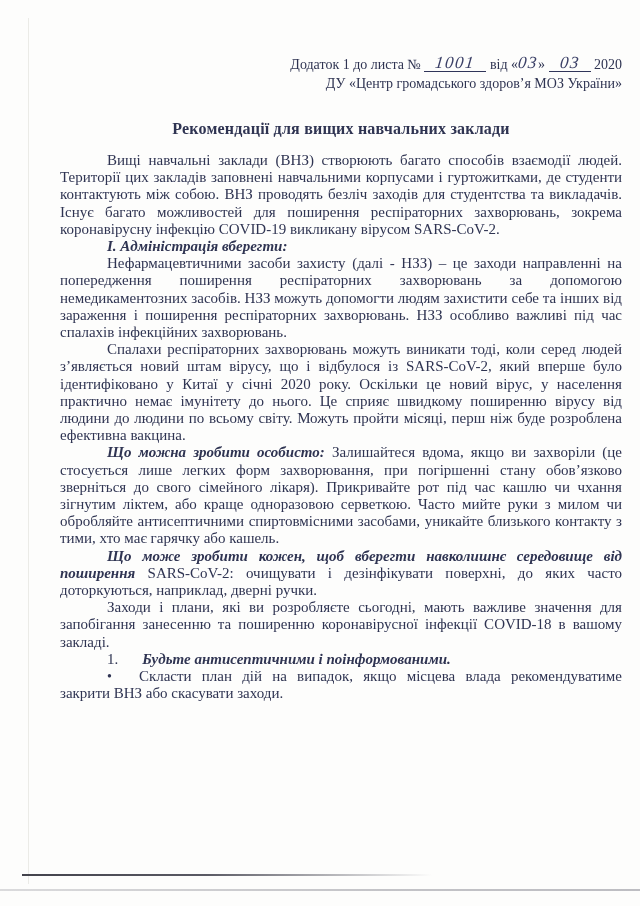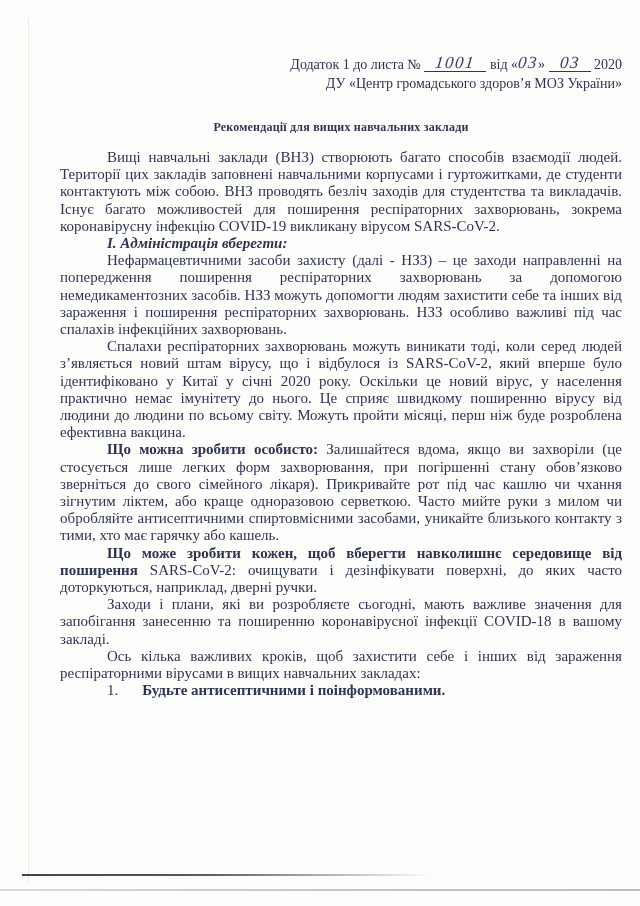--- a/index.html
+++ b/index.html
@@ -44,38 +44,38 @@
     letter-spacing: 1.5px;
     color: #3a3f66;
     position: relative; top: -1px;
     display: inline-block;
     transform: skewX(-6deg);
   }
   
   .title {
     margin: 27px 0 0 0;
     text-align: center;
-    font-size: 12px;
+    font-size: 16px;
     font-weight: bold;
     letter-spacing: .2px;
   }
   
   .bodytext { margin-top: 14px; }
   .bodytext p {
     margin: 0;
     font-size: 15px;
     line-height: 17.2px;
     text-align: justify;
     text-indent: 47px;
   }
   .section-heading {
     font-weight: bold;
     font-style: italic;
   }
-  .lead-bold { font-weight: bold; }
+  .lead-bold { font-weight: bold; font-style: italic; }
   .bullet-gap { display: inline-block; width: 27px; }
   .num-gap { display: inline-block; width: 24px; }
   .bullet-glyph { font-size: 14px; }
 </style>
 </head>
 <body>
 
 <div class="page">
 
   <div class="scan-vline"></div>
@@ -102,25 +102,25 @@
     <p>Нефармацевтичними засоби захисту (далі - НЗЗ) – це заходи направленні на попередження поширення респіраторних захворювань за допомогою немедикаментозних засобів. НЗЗ можуть допомогти людям захистити себе та інших від зараження і поширення респіраторних захворювань. НЗЗ особливо важливі під час спалахів інфекційних захворювань.</p>
 
     <p>Спалахи респіраторних захворювань можуть виникати тоді, коли серед людей з’являється новий штам вірусу, що і відбулося із SARS-CoV-2, який вперше було ідентифіковано у Китаї у січні 2020 року. Оскільки це новий вірус, у населення практично немає імунітету до нього. Це сприяє швидкому поширенню вірусу від людини до людини по всьому світу. Можуть пройти місяці, перш ніж буде розроблена ефективна вакцина.</p>
 
     <p><span class="lead-bold">Що можна зробити особисто:</span><span> Залишайтеся вдома, якщо ви захворіли (це стосується лише легких форм захворювання, при погіршенні стану обов’язково зверніться до свого сімейного лікаря). Прикривайте рот під час кашлю чи чхання зігнутим ліктем, або краще одноразовою серветкою. Часто мийте руки з милом чи обробляйте антисептичними спиртовмісними засобами, уникайте близького контакту з тими, хто має гарячку або кашель.</span></p>
 
     <p><span class="lead-bold">Що може зробити кожен, щоб вберегти навколишнє середовище від поширення</span><span> SARS-CoV-2: очищувати і дезінфікувати поверхні, до яких часто доторкуються, наприклад, дверні ручки.</span></p>
 
     <p>Заходи і плани, які ви розробляєте сьогодні, мають важливе значення для запобігання занесенню та поширенню коронавірусної інфекції COVID-18 в вашому закладі.</p>
 
-    <p>Ось кілька важливих кроків, щоб захистити себе і інших від зараження респіраторними вірусами в вищих навчальних  закладах:</p>
 
     <p><span>1.</span><span class="num-gap"></span><span class="lead-bold">Будьте антисептичними і поінформованими.</span></p>
 
 
 
+    <p><span class="bullet-glyph">•</span><span class="bullet-gap"></span><span>Скласти план дій на випадок, якщо місцева влада рекомендуватиме закрити ВНЗ або скасувати заходи.</span></p>
 
   </div>
 
   <div class="scan-hline-dark"></div>
   <div class="scan-hline-light"></div>
 
 </div>
 
 </body></html>

